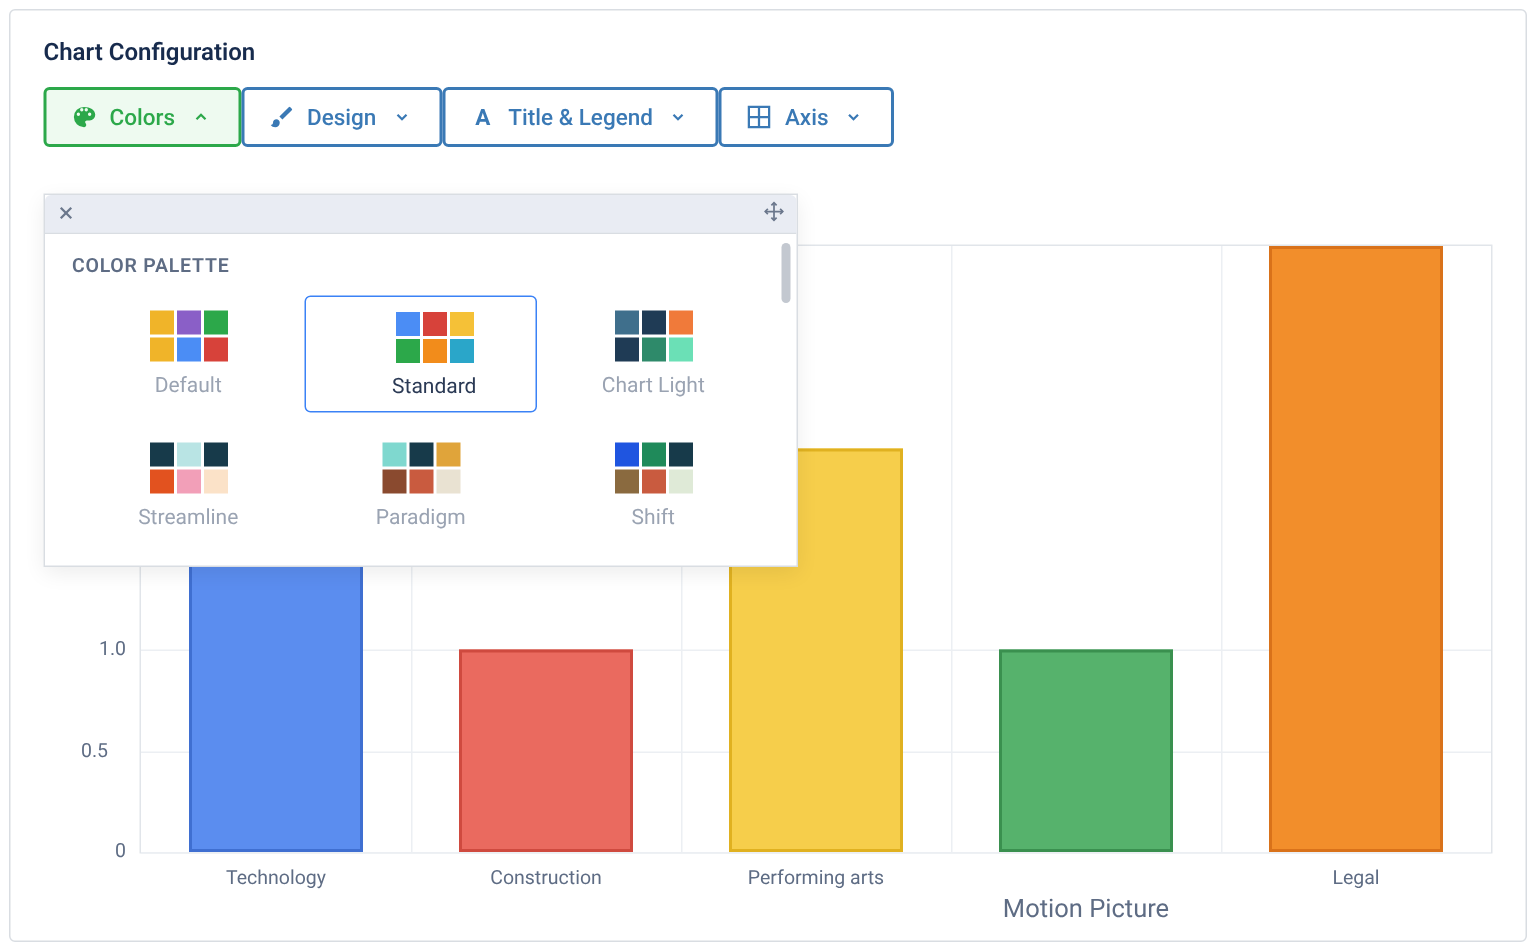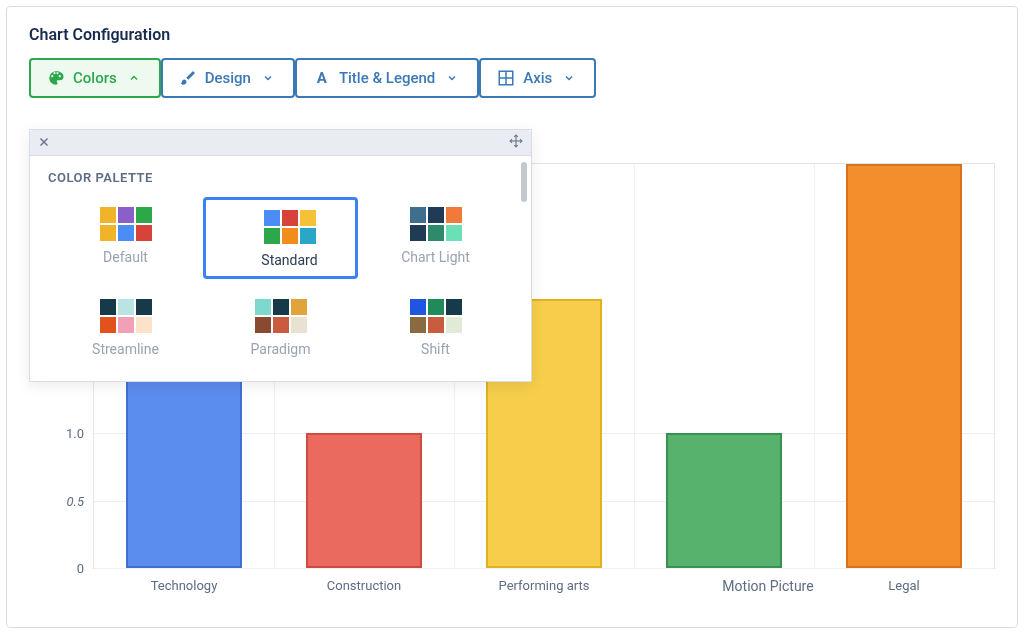--- a/index.html
+++ b/index.html
@@ -28,21 +28,21 @@
   }
   .popup-header .ctrl { color: #6b778c; cursor: pointer; }
   .popup-body { padding: 14px 18px 16px; position: relative; }
   .popup-body .scroll-track {
     position: absolute; right: 4px; top: 6px; width: 6px; height: 40px;
     background: #c3c8d0; border-radius: 3px;
   }
   .section-label { font-size: 13px; font-weight: 600; letter-spacing: .5px; color: #5e6c84; margin-bottom: 12px; }
   .palette-grid { display: grid; grid-template-columns: repeat(3, 1fr); gap: 10px 0; }
   .palette-item { display: flex; flex-direction: column; align-items: center; gap: 8px; padding: 10px 6px 8px; border-radius: 4px; cursor: pointer; }
-  .palette-item.selected { border: 3px solid #3b82f6; padding-left: 24px; }
+  .palette-item.selected { border: 1px solid #3b82f6; padding-left: 24px; }
   .swatch { display: grid; grid-template-columns: repeat(3, 16px); grid-template-rows: repeat(2, 16px); gap: 2px; }
   .swatch span { width: 16px; height: 16px; }
   .palette-name { font-size: 14px; color: #9aa3b2; }
   .palette-item.selected .palette-name { color: #2b3a55; }
 
   
   .chart-wrap { position: absolute; left: 30px; right: 22px; top: 156px; bottom: 20px; }
   .plot { position: absolute; left: 56px; right: 0; top: 0; bottom: 38px; border: 1px solid #e1e5ea; }
   .grid-row { position: absolute; left: 0; right: 0; border-top: 1px solid #eceff3; }
   .grid-col { position: absolute; top: 0; bottom: 0; border-left: 1px solid #eceff3; }
@@ -112,31 +112,31 @@
 
   <div class="chart-wrap">
     <div class="plot" id="plot">
         <div class="grid-col" style="left: 20%;"></div>
         <div class="grid-col" style="left: 40%;"></div>
         <div class="grid-col" style="left: 60%;"></div>
         <div class="grid-col" style="left: 80%;"></div>
         <div class="grid-row" style="top: 100%;"></div>
         <div style="position: absolute; right: 100%; padding-right: 10px; top: 100%; transform: translateY(-50%); font-size: 13px; color: rgb(94, 108, 132);">0</div>
         <div class="grid-row" style="top: 83.3333%;"></div>
-        <div style="position: absolute; right: 100%; padding-right: 10px; top: 83.3333%; transform: translateY(-50%); font-size: 13px; color: rgb(94, 108, 132); font-style: italic;">0.5</div>
+        <div style="position: absolute; right: 100%; padding-right: 22px; top: 83.3333%; transform: translateY(-50%); font-size: 13px; color: rgb(94, 108, 132);">0.5</div>
         <div class="grid-row" style="top: 66.6667%;"></div>
         <div style="position: absolute; right: 100%; padding-right: 10px; top: 66.6667%; transform: translateY(-50%); font-size: 13px; color: rgb(94, 108, 132);">1.0</div>
         <div class="bar" style="left: 3.6%; width: 12.8%; height: 56.6667%; background: rgb(91, 141, 239); border-color: rgb(63, 111, 209);"></div>
         <div style="position: absolute; top: 100%; padding-top: 10px; left: 10%; transform: translateX(-50%); font-size: 13px; color: rgb(94, 108, 132); white-space: nowrap;">Technology</div>
         <div class="bar" style="left: 23.6%; width: 12.8%; height: 33.3333%; background: rgb(234, 106, 95); border-color: rgb(207, 74, 63);"></div>
         <div style="position: absolute; top: 100%; padding-top: 10px; left: 30%; transform: translateX(-50%); font-size: 13px; color: rgb(94, 108, 132); white-space: nowrap;">Construction</div>
         <div class="bar" style="left: 43.6%; width: 12.8%; height: 66.6667%; background: rgb(246, 206, 75); border-color: rgb(224, 177, 32);"></div>
         <div style="position: absolute; top: 100%; padding-top: 10px; left: 50%; transform: translateX(-50%); font-size: 13px; color: rgb(94, 108, 132); white-space: nowrap;">Performing arts</div>
         <div class="bar" style="left: 63.6%; width: 12.8%; height: 33.3333%; background: rgb(86, 178, 108); border-color: rgb(58, 144, 79);"></div>
-        <div style="position: absolute; top: 100%; padding-top: 10px; left: 70%; transform: translateX(-50%); font-size: 14px; color: rgb(94, 108, 132); white-space: nowrap; margin-left: 44px;">Motion Picture</div>
+        <div style="position: absolute; top: 100%; padding-top: 28px; left: 70%; transform: translateX(-50%); font-size: 17px; color: rgb(94, 108, 132); white-space: nowrap;">Motion Picture</div>
         <div class="bar" style="left: 83.6%; width: 12.8%; height: 100%; background: rgb(242, 142, 43); border-color: rgb(217, 114, 26);"></div>
         <div style="position: absolute; top: 100%; padding-top: 10px; left: 90%; transform: translateX(-50%); font-size: 13px; color: rgb(94, 108, 132); white-space: nowrap;">Legal</div>
       </div>
     <div id="yticks"></div>
     <div id="xticks"></div>
   </div>
 
   <div class="popup">
     <div class="popup-header">
       <span class="ctrl">

